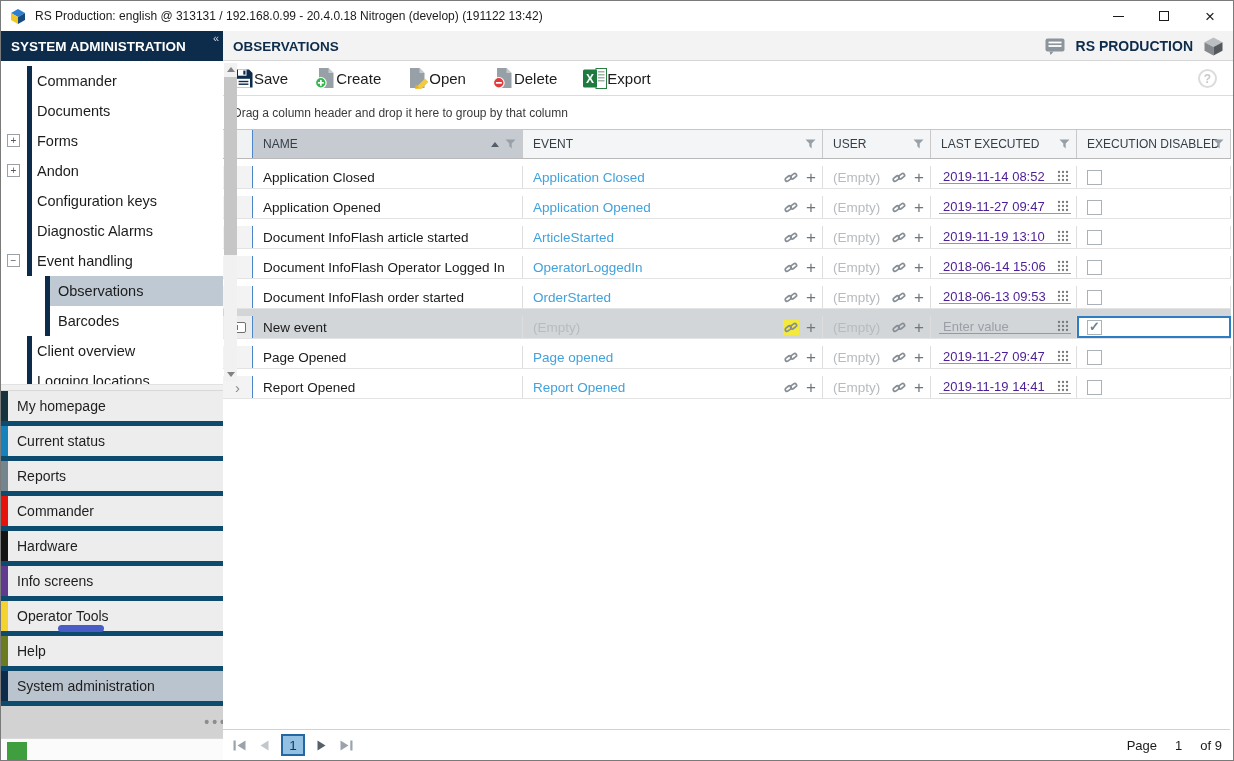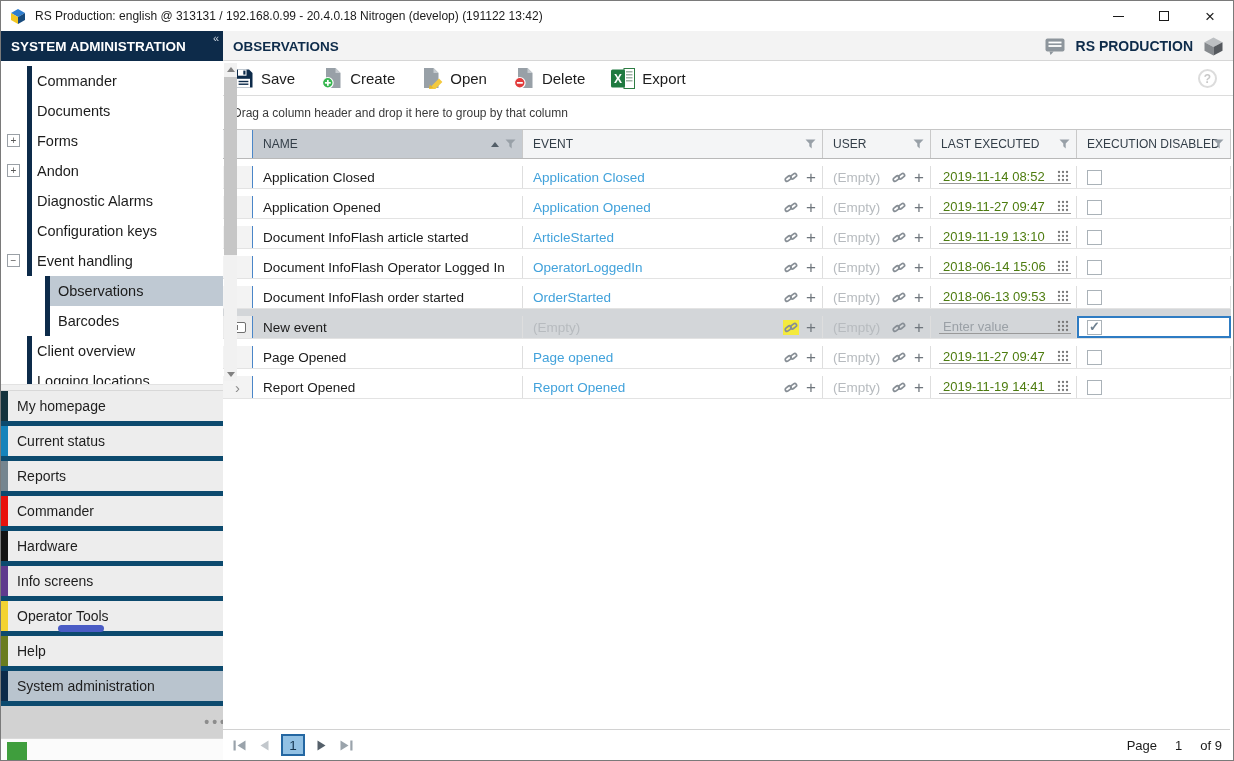--- a/index.html
+++ b/index.html
@@ -54,21 +54,21 @@
   .help-pill { position:absolute; left:57px; top:234px; width:46px; height:7px; border-radius:3.5px; background:#4a5cc5; z-index:3; }
 
   .nav-footer { position:absolute; top:645px; left:0; right:0; height:32px; background:#d2d2d2; }
   .footer-dots { position:absolute; right:14px; top:50%; transform:translateY(-50%); color:#8d8d8d; font-size:14px; font-weight:bold; letter-spacing:3px; }
   .status-strip { position:absolute; top:677px; left:0; right:0; bottom:0; background:#fbfbfb; border-top:1px solid #dadada; }
   .status-square { position:absolute; left:6px; top:3px; width:20px; height:20px; background:#3f9e3d; }
 
   
   .main { position:absolute; left:222px; top:60px; right:0; bottom:0; background:#fff; }
   .toolbar { position:absolute; top:0; left:0; right:0; height:35px; border-bottom:1px solid #dcdcdc; display:flex; align-items:center; padding-left:10px; gap:26px; background:#fff; }
-  .tb-btn { display:flex; align-items:center; gap:7px; font-size:15px; color:#1c1c1c; cursor:default; }
+  .tb-btn { display:flex; align-items:center; font-size:15px; color:#1c1c1c; cursor:default; }
   .help-circle { position:absolute; right:16px; top:8px; width:19px; height:19px; border:2px solid #dcdcdc; border-radius:50%; color:#c8c8c8; font-weight:bold; font-size:12px; display:flex; align-items:center; justify-content:center; }
 
   .grouphint { position:absolute; top:35px; left:0; right:12px; height:33px; display:flex; align-items:center; padding-left:10px; font-size:12px; color:#3a3a3a; background:#fff; }
 
   .grid { position:absolute; top:68px; left:0; width:1008px; }
   .w0{width:30px;} .w1{width:270px;} .w2{width:300px;} .w3{width:108px;} .w4{width:146px;} .w5{width:154px;}
   .ghead { display:flex; height:30px; border-top:1px solid #c6c6c6; border-bottom:1px solid #b9b9b9; background:#f4f5f6; }
   .gh-cell { position:relative; border-right:1px solid #c9c9c9; display:flex; align-items:center; padding-left:10px; font-size:12px; color:#333e48; }
   .gh-cell.sorted { background:#c6cbd1; }
   .gh-cell.ind { padding:0; background:#f1f2f3; border-right:1px solid #4a86c8; }
@@ -80,21 +80,21 @@
   .cell.ind { justify-content:center; background:#f3f3f3; border-right:1px solid #4a86c8; }
   .trow.selected .cell.ind { background:#ececec; }
   .name-text { padding-left:10px; font-size:13.5px; color:#1b1b1b; white-space:nowrap; }
   .link { padding-left:10px; font-size:13.5px; color:#42a2db; white-space:nowrap; }
   .empty { padding-left:10px; font-size:13.5px; color:#b7bbbf; white-space:nowrap; }
   .cellicons { position:absolute; right:6px; display:flex; align-items:center; gap:7px; background:inherit; }
   .chain { display:flex; padding:1px; }
   .chain.hl { background:#f4ea3d; }
   .plus { font-size:17px; color:#6e757c; line-height:1; font-weight:normal; }
   .date-ed { position:absolute; left:8px; right:5px; top:3px; bottom:4px; border-bottom:1px solid #999; display:flex; align-items:center; }
-  .date-text { padding-left:4px; font-size:13px; color:#4d7c0f; white-space:nowrap; }
+  .date-text { padding-left:4px; font-size:13px; color:#4c1d95; white-space:nowrap; }
   .date-ph { color:#9aa0a6; }
   .dots-icon { position:absolute; right:2px; top:50%; transform:translateY(-50%); display:flex; }
   .cb { width:15px; height:15px; border:1px solid #aab2b8; background:#fff; margin-left:10px; position:relative; flex:none; }
   .cb.checked::after { content:"✓"; position:absolute; left:1px; top:-2px; font-size:13px; color:#6f8191; font-weight:bold; }
   .cell.focus { border:2px solid #2e7cc3; background:#fff; }
   .cell.focus .cb { margin-left:8px; }
   .edit-ind { width:17px; height:11px; border:1px solid #707070; border-radius:2px; font-size:8px; line-height:9px; text-align:center; color:#444; background:#fff; }
   .arrow-ind { font-size:15px; color:#8a8a8a; line-height:1; }
 
   .pager { position:absolute; left:0; right:3px; bottom:0; height:31px; border-top:1px solid #d2d2d2; background:#fff; display:flex; align-items:center; }
@@ -172,25 +172,25 @@
             <span class="expander">+</span>
             <span class="tree-label">Forms</span>
           </div>
           <div class="tree-item lvl0">
             <span class="tree-bar"></span>
             <span class="expander">+</span>
             <span class="tree-label">Andon</span>
           </div>
           <div class="tree-item lvl0">
             <span class="tree-bar"></span>
+            <span class="tree-label">Configuration keys</span>
+          </div>
+          <div class="tree-item lvl0">
+            <span class="tree-bar"></span>
             <span class="tree-label">Diagnostic Alarms</span>
-          </div>
-          <div class="tree-item lvl0">
-            <span class="tree-bar"></span>
-            <span class="tree-label">Configuration keys</span>
           </div>
           <div class="tree-item lvl0">
             <span class="tree-bar"></span>
             <span class="expander">−</span>
             <span class="tree-label">Event handling</span>
           </div>
           <div class="tree-item lvl1 selected">
             <span class="sel-bg"></span>
             <span class="tree-bar"></span>
             <span class="tree-label">Observations</span>

